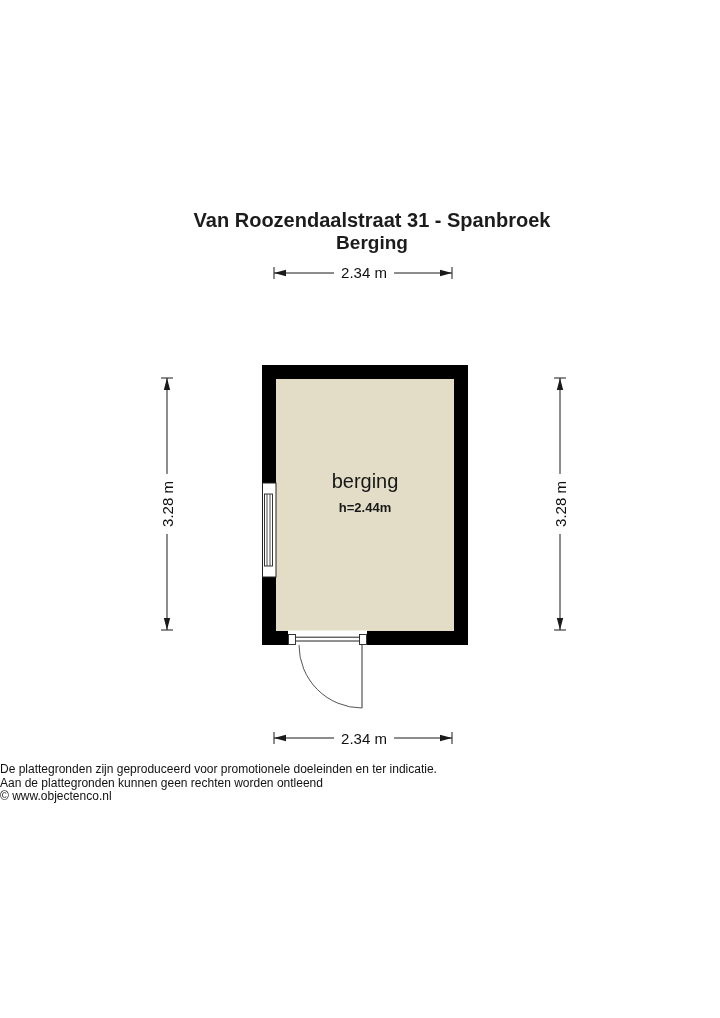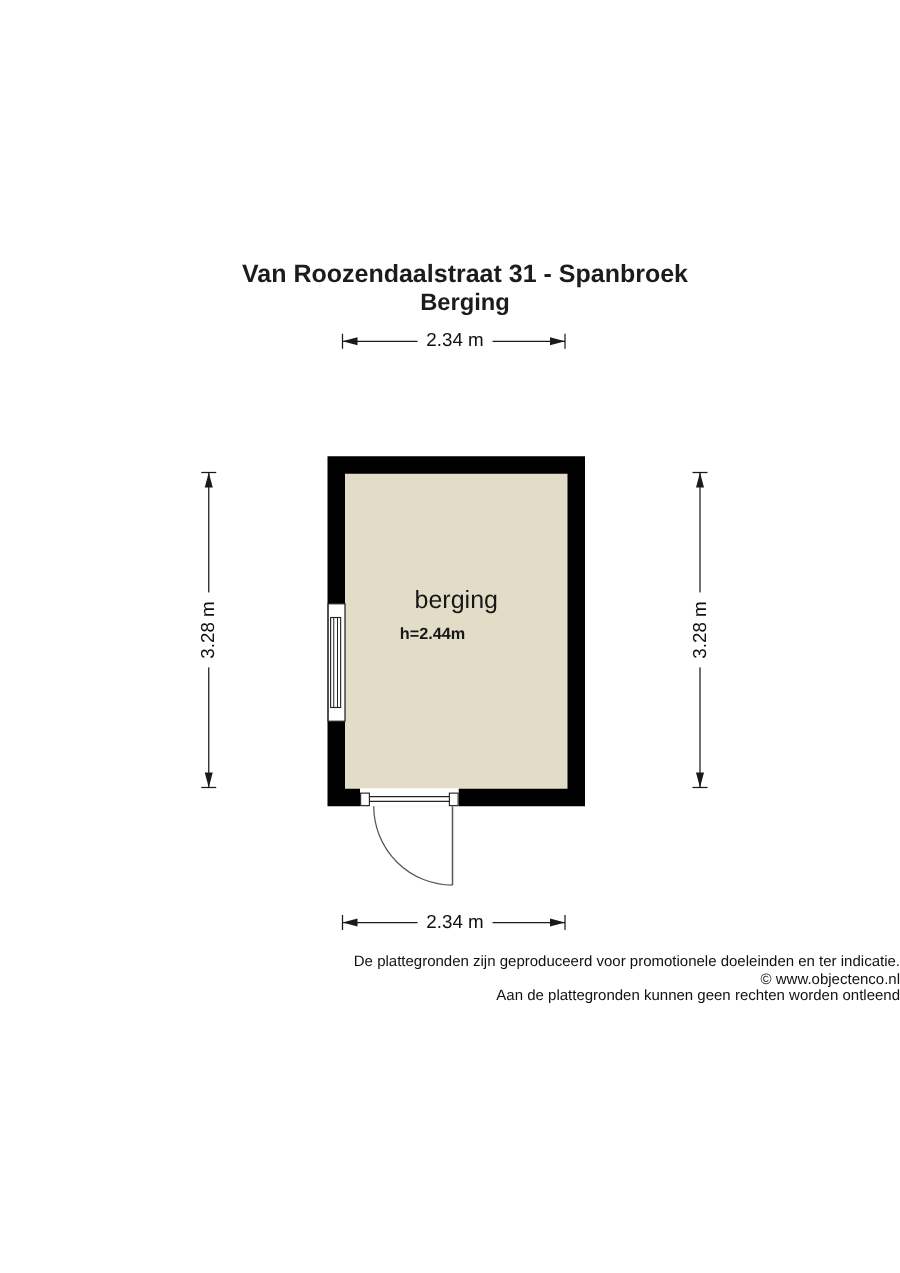--- a/index.html
+++ b/index.html
@@ -28,26 +28,26 @@
   }
   .dim-top    { left: 364px; top: 272px; }
   .dim-bottom { left: 364px; top: 738px; }
   .dim-left   { left: 167px; top: 504px; transform: translate(-50%,-50%) rotate(-90deg); }
   .dim-right  { left: 560px; top: 504px; transform: translate(-50%,-50%) rotate(-90deg); }
   .room-name {
     left: 365px; top: 481px;
     font-size: 20px; color: #171717;
   }
   .room-height {
-    left: 346px; top: 507px;
+    left: 365px; top: 507px;
     font-size: 13px; font-weight: bold; color: #171717;
   }
   .footer {
     left: 0; top: 763px; width: 720px;
-    text-align: right;
+    text-align: left;
     font-size: 12px; line-height: 13.5px; color: #111;
   }
   svg.plan { position: absolute; left: 0; top: 0; }
   .dim-stroke { stroke: #1a1a1a; stroke-width: 1; }
   .dim-head   { fill: #1a1a1a; stroke: none; }
 </style>
 </head>
 <body>
 
 <div class="canvas">
@@ -113,17 +113,17 @@
   <div class="abs ctr dim-label dim-top">2.34 m</div>
   <div class="abs dim-label dim-left">3.28 m</div>
   <div class="abs dim-label dim-right">3.28 m</div>
   <div class="abs ctr dim-label dim-bottom">2.34 m</div>
 
   <div class="abs ctr room-name">berging</div>
   <div class="abs ctr room-height">h=2.44m</div>
 
   <div class="abs footer">
     <div>De plattegronden zijn geproduceerd voor promotionele doeleinden en ter indicatie.</div>
+    <div>Aan de plattegronden kunnen geen rechten worden ontleend</div>
     <div>© www.objectenco.nl</div>
-    <div>Aan de plattegronden kunnen geen rechten worden ontleend</div>
   </div>
 
 </div>
 
 </body></html>

